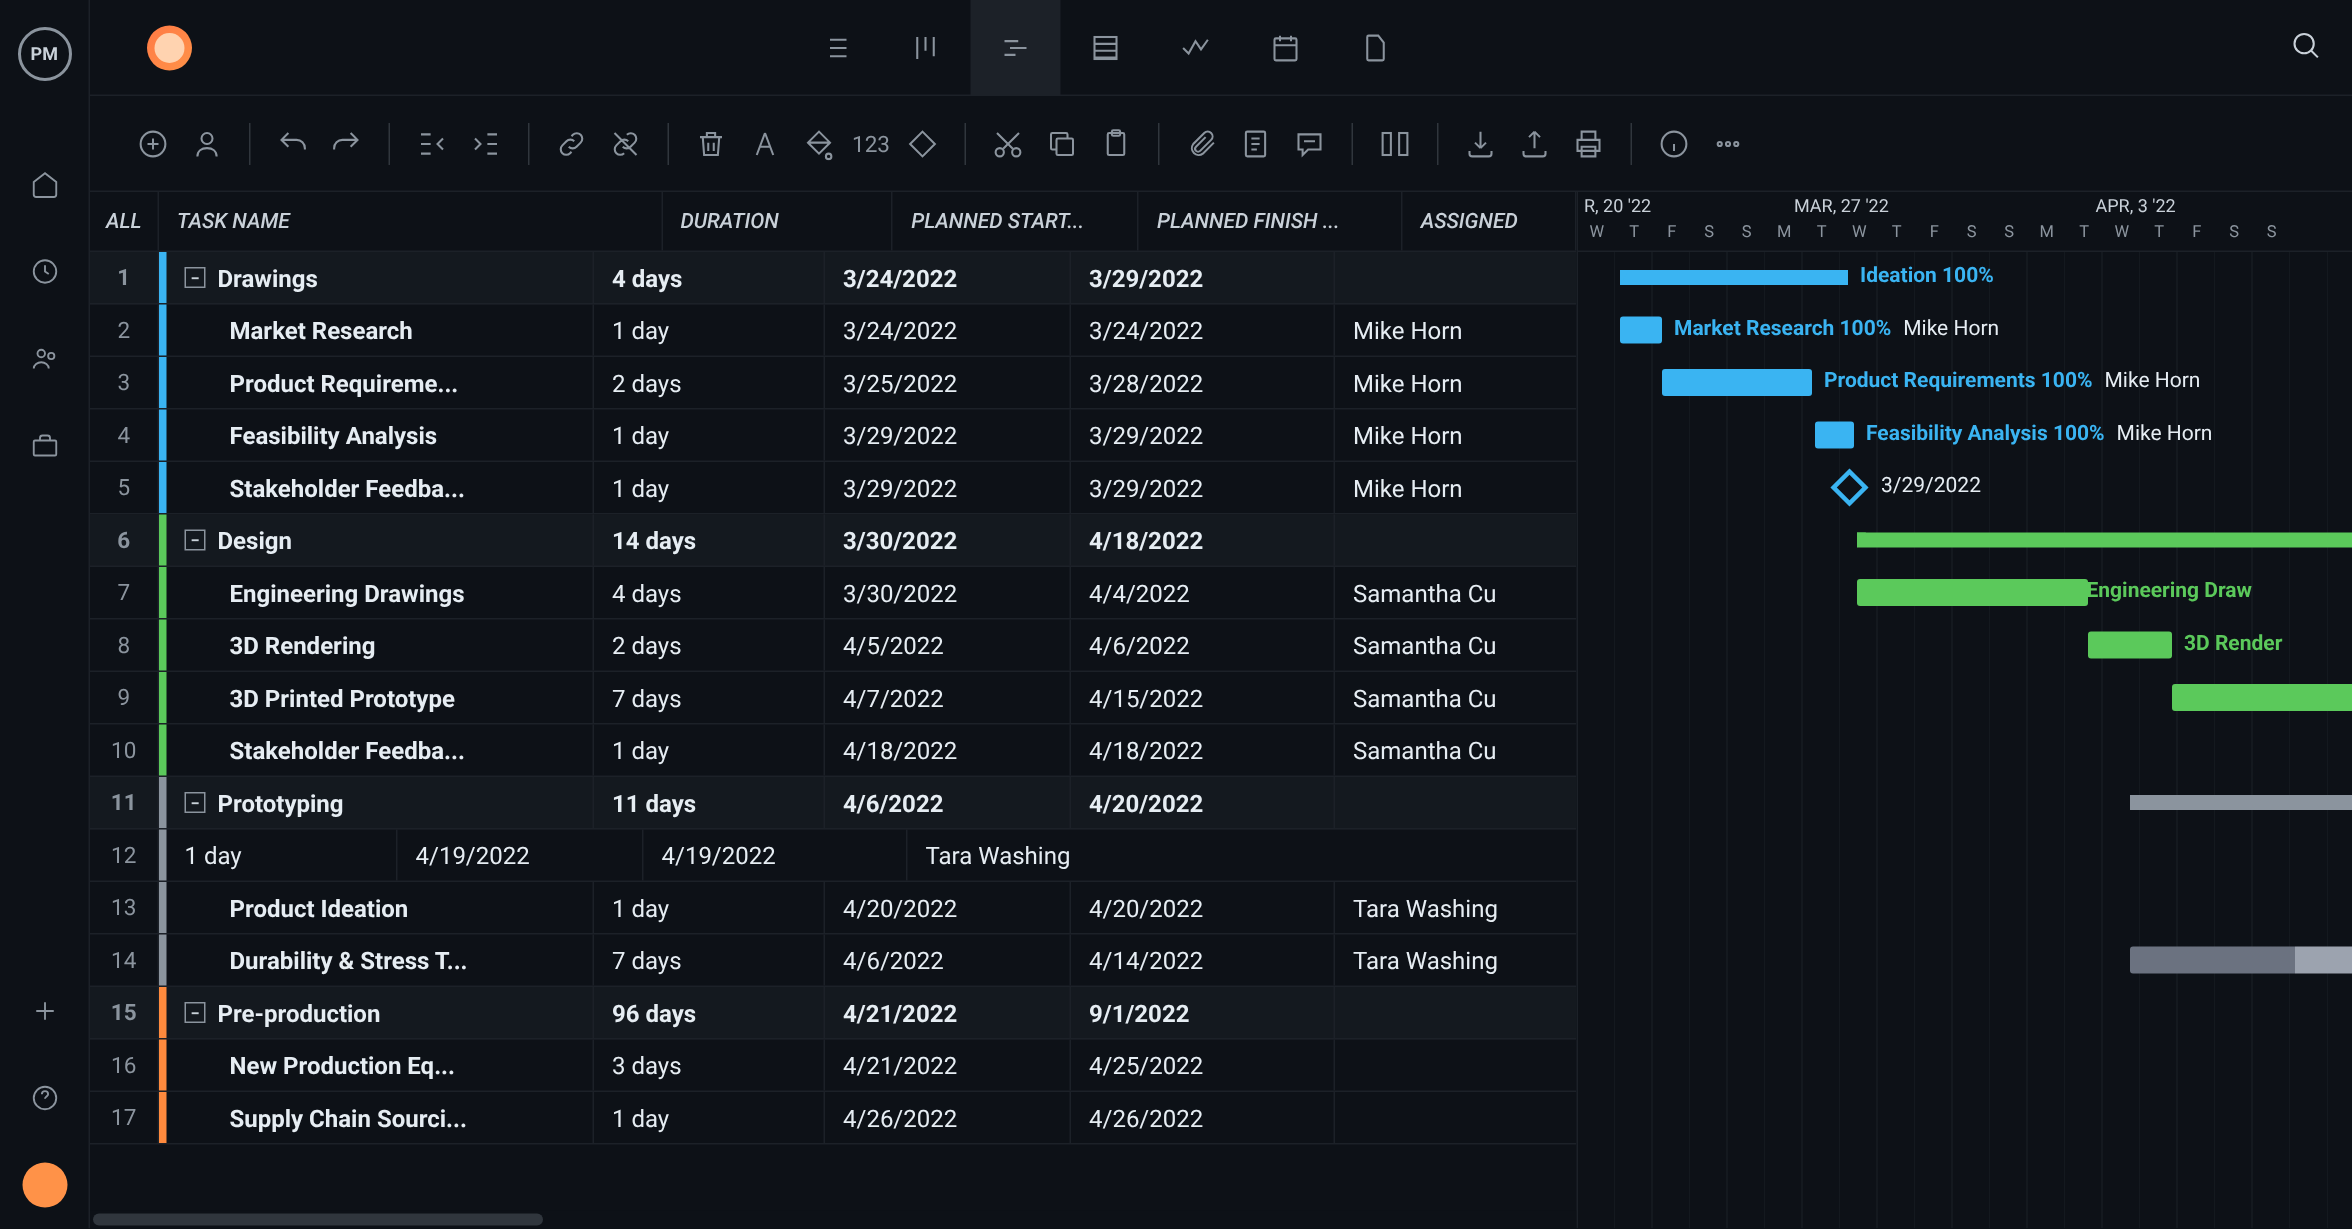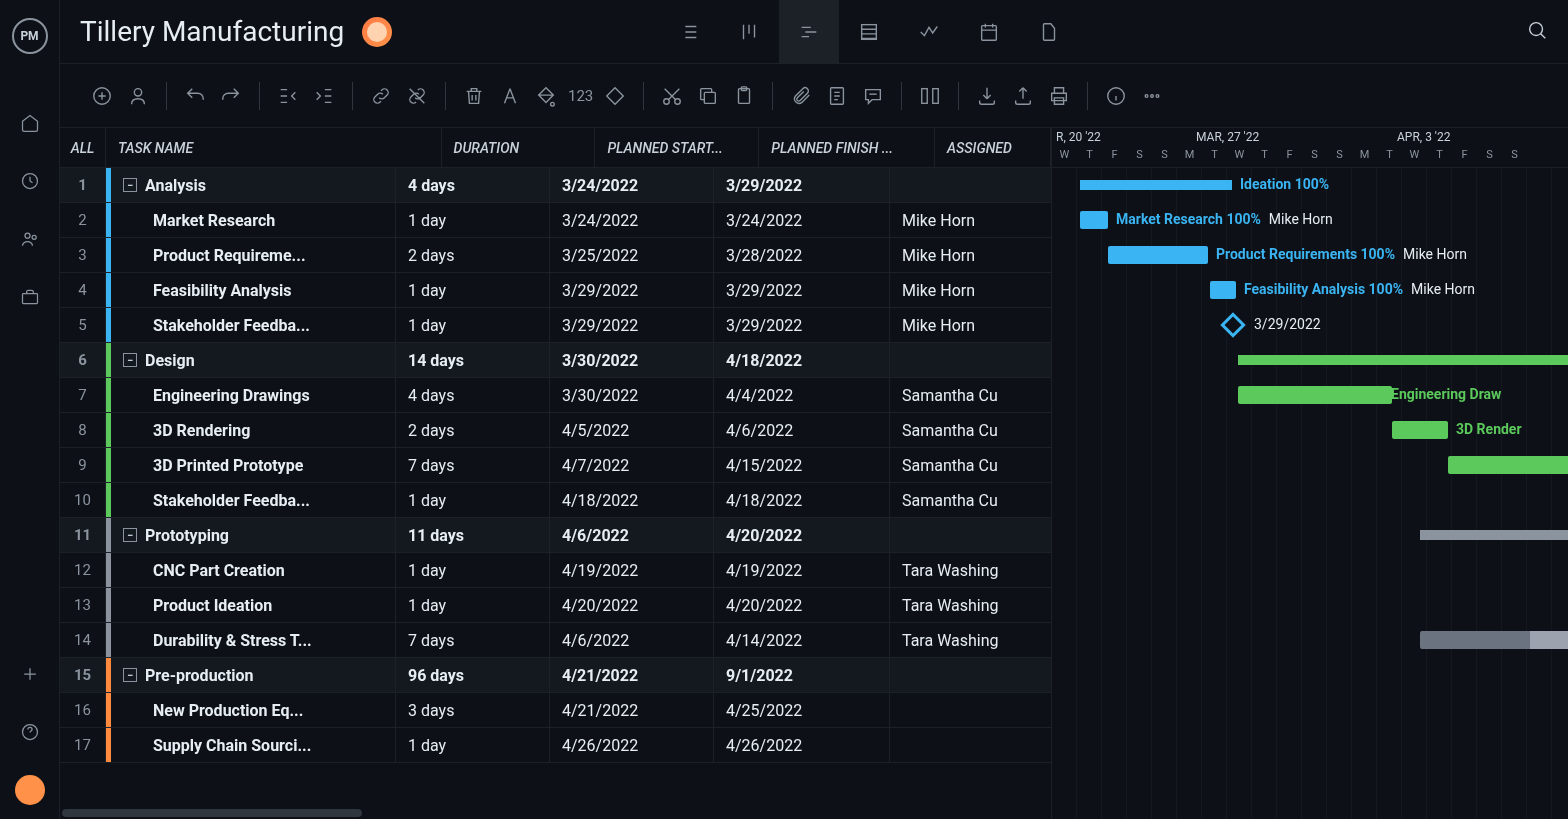--- a/index.html
+++ b/index.html
@@ -120,21 +120,20 @@
         <svg viewBox="0 0 24 24">
           <circle cx="12" cy="12" r="9"></circle>
           <path d="M9.5 9a2.5 2.5 0 115 0c0 1.5-2.5 2-2.5 3.5M12 17h.01"></path>
         </svg>
       </div>
     <div class="avatar-small"></div>
   </div>
 
   <div class="main">
     <div class="header">
-      <div class="title">Tillery Manufacturing</div>
       <div class="avatar"></div>
       <div class="view-tabs">
         <div class="view-tab">
             <svg viewBox="0 0 24 24">
               <path d="M8 6h12M8 12h12M8 18h12M4 6h.01M4 12h.01M4 18h.01"></path>
             </svg>
           </div>
         <div class="view-tab">
             <svg viewBox="0 0 24 24">
               <path d="M6 4v16M12 4v10M18 4v14"></path>
@@ -328,21 +327,21 @@
           <div class="cell col-start">PLANNED START...</div>
           <div class="cell col-finish">PLANNED FINISH ...</div>
           <div class="cell col-assign">ASSIGNED</div>
         </div>
         <div class="grid-body" id="grid-body">
             <div class="row summary">
               <div class="cell-idx">1</div>
               <div class="color-strip" style="background: rgb(58, 180, 242);"></div>
               <div class="cell-name">
                 <span class="expand">−</span>
-                <span>Analysis</span>
+                <span>Drawings</span>
               </div>
               <div class="cell-dur">4 days</div>
               <div class="cell-start">3/24/2022</div>
               <div class="cell-finish">3/29/2022</div>
               <div class="cell-assign"></div>
             </div>
             <div class="row">
               <div class="cell-idx">2</div>
               <div class="color-strip" style="background: rgb(58, 180, 242);"></div>
               <div class="cell-name child">
@@ -450,23 +449,20 @@
                 <span>Prototyping</span>
               </div>
               <div class="cell-dur">11 days</div>
               <div class="cell-start">4/6/2022</div>
               <div class="cell-finish">4/20/2022</div>
               <div class="cell-assign"></div>
             </div>
             <div class="row">
               <div class="cell-idx">12</div>
               <div class="color-strip" style="background: rgb(139, 148, 158);"></div>
-              <div class="cell-name child">
-                <span>CNC Part Creation</span>
-              </div>
               <div class="cell-dur">1 day</div>
               <div class="cell-start">4/19/2022</div>
               <div class="cell-finish">4/19/2022</div>
               <div class="cell-assign">Tara Washing</div>
             </div>
             <div class="row">
               <div class="cell-idx">13</div>
               <div class="color-strip" style="background: rgb(139, 148, 158);"></div>
               <div class="cell-name child">
                 <span>Product Ideation</span>

